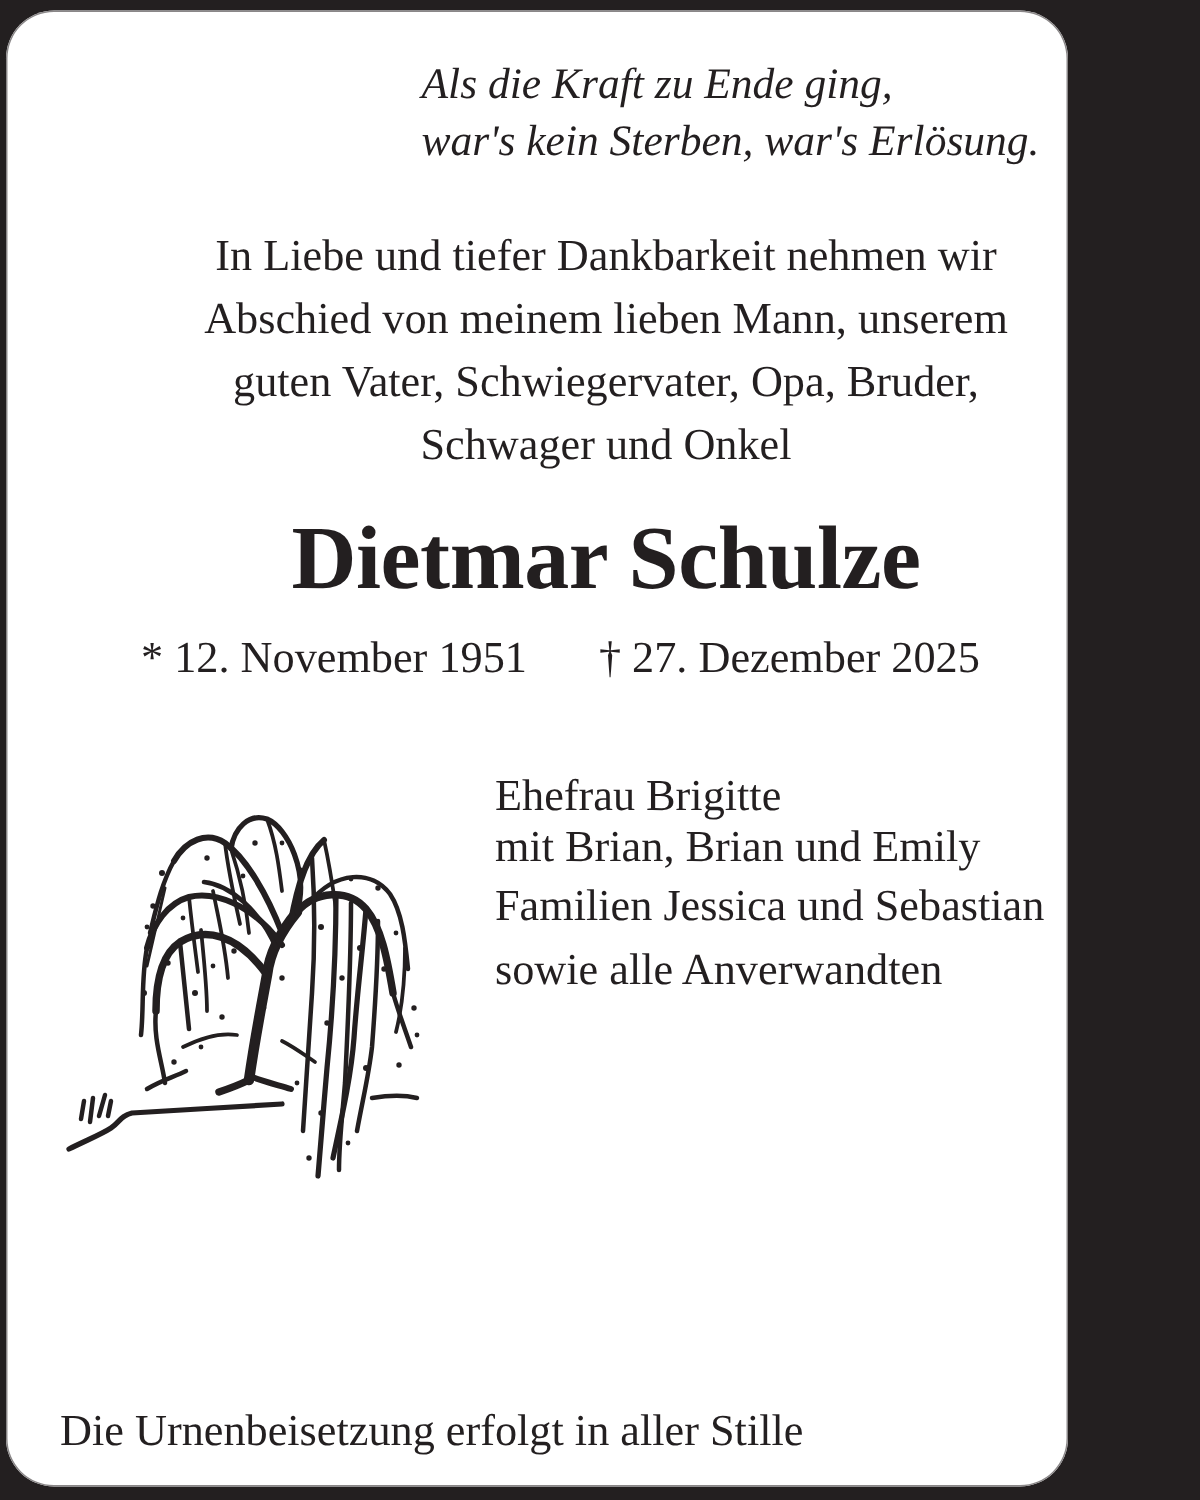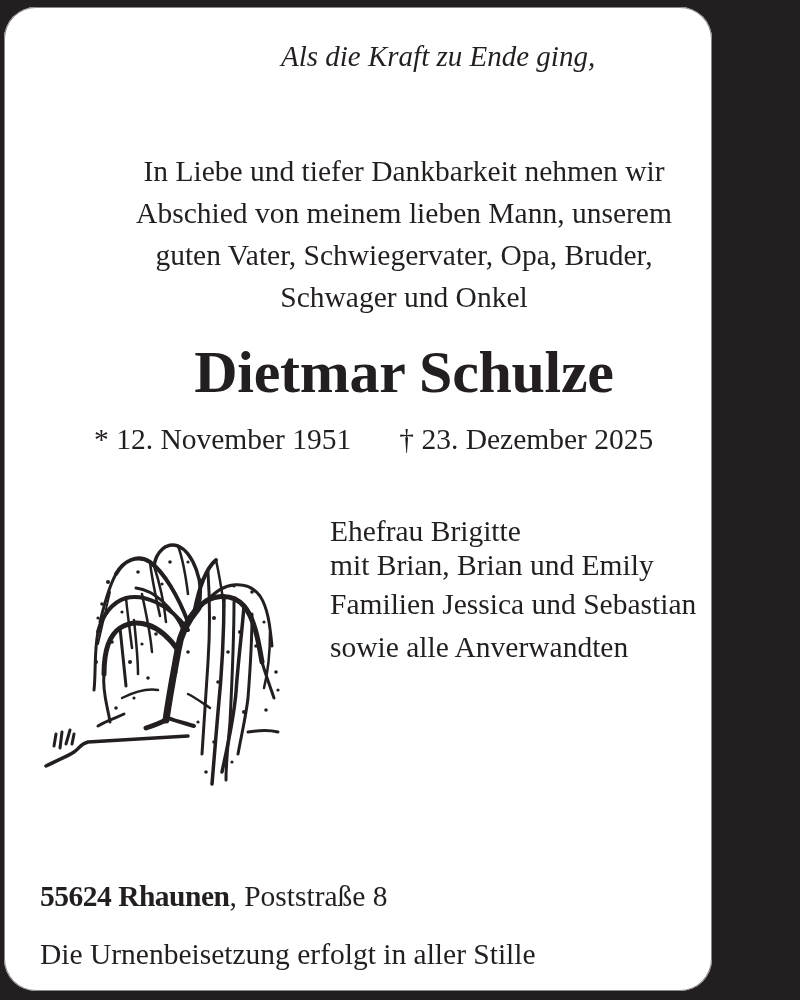--- a/index.html
+++ b/index.html
@@ -105,33 +105,34 @@
       white-space: nowrap;
     }
   </style>
 </head>
 <body>
 
 <div class="frame">
 
   <div class="motto">
     <div>Als die Kraft zu Ende ging,</div>
+    <div>war's kein Sterben, war's Erlösung.</div>
   </div>
 
   <div class="intro">
     <div>In Liebe und tiefer Dankbarkeit nehmen wir</div>
     <div>Abschied von meinem lieben Mann, unserem</div>
     <div>guten Vater, Schwiegervater, Opa, Bruder,</div>
     <div>Schwager und Onkel</div>
   </div>
 
   <div class="name">Dietmar Schulze</div>
 
   <div class="dates">
-    <span>* 12. November 1951</span><span class="death">† 23. Dezember 2025</span>
+    <span>* 12. November 1951</span><span class="death">† 27. Dezember 2025</span>
   </div>
 
   <div class="tree">
     <svg width="250" height="270" viewBox="0 0 250 270" fill="none" stroke="#231f20" stroke-linecap="round" stroke-linejoin="round">
 
       <path d="M128 198 C132 170 136 150 140 128 C142 112 150 98 160 86" stroke-width="7"></path>
       <path d="M128 198 C120 202 114 204 108 206" stroke-width="5"></path>
       <path d="M130 196 C138 199 146 201 156 204" stroke-width="4"></path>
 
       <path d="M140 128 C120 100 98 96 82 106 C70 114 66 132 66 152" stroke-width="5"></path>
@@ -212,19 +213,16 @@
     </svg>
   </div>
 
   <div class="mourners">
     <div class="line">Ehefrau Brigitte</div>
     <div class="line tight">mit Brian, Brian und Emily</div>
     <div class="line">Familien Jessica und Sebastian</div>
     <div class="line">sowie alle Anverwandten</div>
   </div>
 
-  <div class="address">
-    <b>55624 Rhaunen</b><span>, Poststraße 8</span>
-  </div>
 
   <div class="urn">Die Urnenbeisetzung erfolgt in aller Stille</div>
 
 </div>
 
 </body></html>

